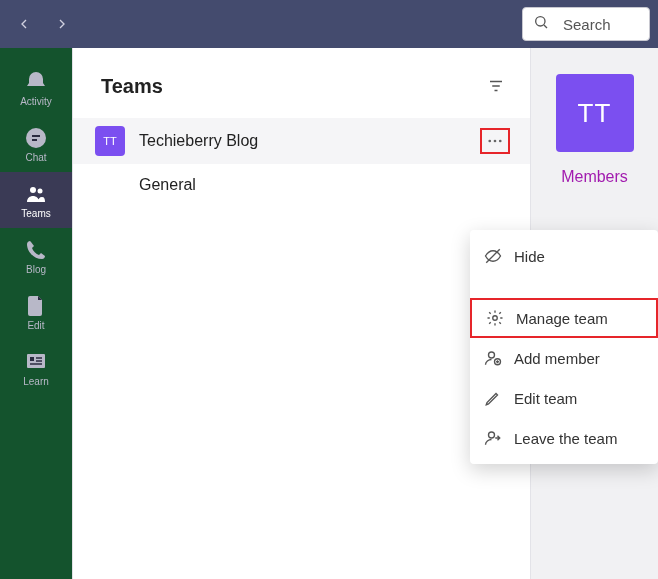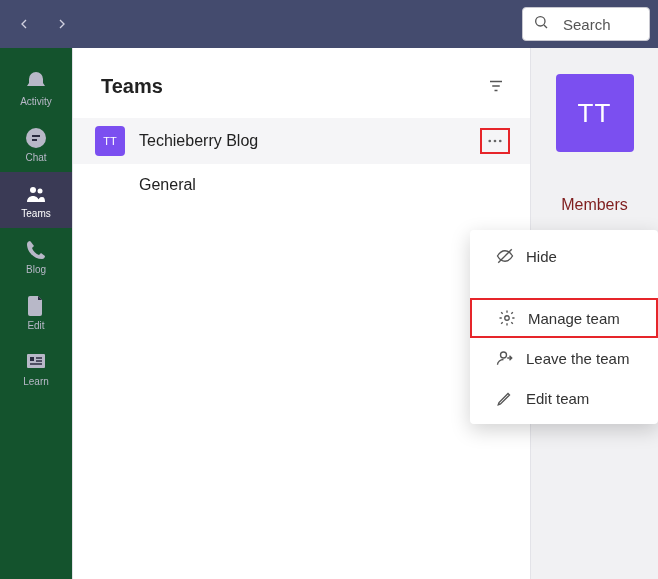--- a/index.html
+++ b/index.html
@@ -68,30 +68,30 @@
   .right-panel {
     width: 128px; background: #f1f1f3; border-left: 1px solid #e3e3e8;
     display: flex; flex-direction: column; align-items: center; padding-top: 26px;
   }
   .big-avatar {
     width: 78px; height: 78px; border-radius: 4px; background: #7b4ff0; color:#fff;
     display:flex; align-items:center; justify-content:center; font-size: 26px; font-weight: 400;
     letter-spacing: 1px;
   }
   .members-link {
-    margin-top: 44px; font-size: 16px; color: #7f1d1d;
+    margin-top: 16px; font-size: 16px; color: #a21caf;
   }
 
   .context-menu {
     position: absolute; left: 470px; top: 230px; width: 188px; background: #fff;
     box-shadow: 0 6px 20px rgba(0,0,0,0.18); border-radius: 4px; padding: 6px 0;
     z-index: 50;
   }
   .menu-item {
-    display: flex; align-items: center; gap: 12px; height: 40px; padding: 0 26px;
+    display: flex; align-items: center; gap: 12px; height: 40px; padding: 0 14px;
     font-size: 15px; color: #333; cursor: pointer;
   }
   .menu-item.highlighted {
     border: 2px solid #e6252a; height: 40px; align-items: center;
   }
   .menu-item svg, .menu-item .mi-icon { width: 18px; height: 18px; color:#555; flex-shrink:0; display:flex; align-items:center; justify-content:center;}
 </style>
 </head>
 <body>
 
@@ -218,26 +218,38 @@
           <path d="M12 2v3M12 19v3M4.2 4.2l2.1 2.1M17.7 17.7l2.1 2.1M2 12h3M19 12h3M4.2 19.8l2.1-2.1M17.7 6.3l2.1-2.1"></path>
         </svg>
     </span>
     <span>Manage team</span>
   </div>
   <div class="menu-item">
     <span class="mi-icon">
       <svg viewBox="0 0 24 24" fill="none" stroke="currentColor" stroke-width="1.8">
           <circle cx="10" cy="8" r="4"></circle>
           <path d="M2 21c0-4 4-7 8-7"></path>
+          <circle cx="18" cy="17" r="4"></circle>
+          <line x1="18" y1="15" x2="18" y2="19"></line>
+          <line x1="16" y1="17" x2="20" y2="17"></line>
+        </svg>
+    </span>
+    <span>Add member</span>
+  </div>
+  <div class="menu-item">
+    <span class="mi-icon">
+      <svg viewBox="0 0 24 24" fill="none" stroke="currentColor" stroke-width="1.8">
+          <path d="M3 21l3-1 12-12-2-2L4 18l-1 3z"></path>
+        </svg>
+    </span>
+    <span>Edit team</span>
+  </div>
+  <div class="menu-item">
+    <span class="mi-icon">
+      <svg viewBox="0 0 24 24" fill="none" stroke="currentColor" stroke-width="1.8">
+          <circle cx="10" cy="8" r="4"></circle>
+          <path d="M2 21c0-4 4-7 8-7"></path>
           <path d="M15 12l6 0M18 9l3 3-3 3"></path>
         </svg>
     </span>
     <span>Leave the team</span>
   </div>
-  <div class="menu-item">
-    <span class="mi-icon">
-      <svg viewBox="0 0 24 24" fill="none" stroke="currentColor" stroke-width="1.8">
-          <path d="M3 21l3-1 12-12-2-2L4 18l-1 3z"></path>
-        </svg>
-    </span>
-    <span>Edit team</span>
-  </div>
 </div>
 
 </body></html>

